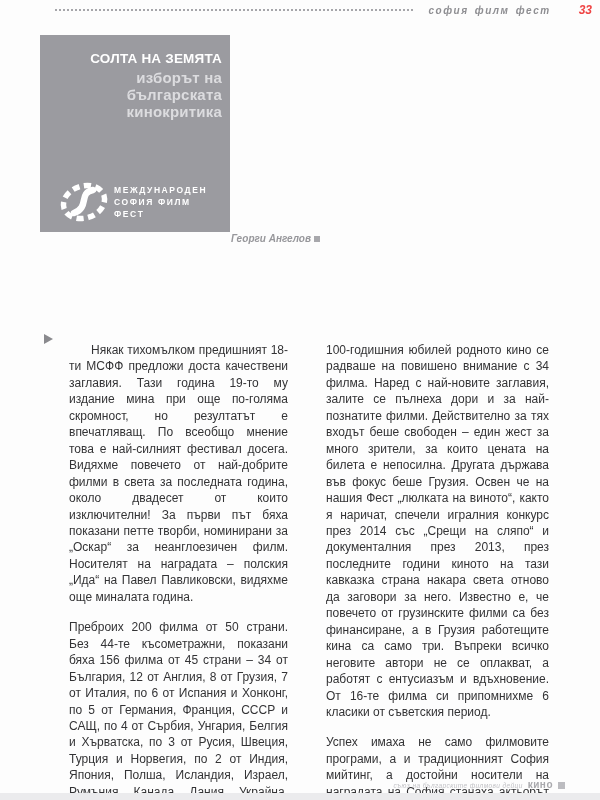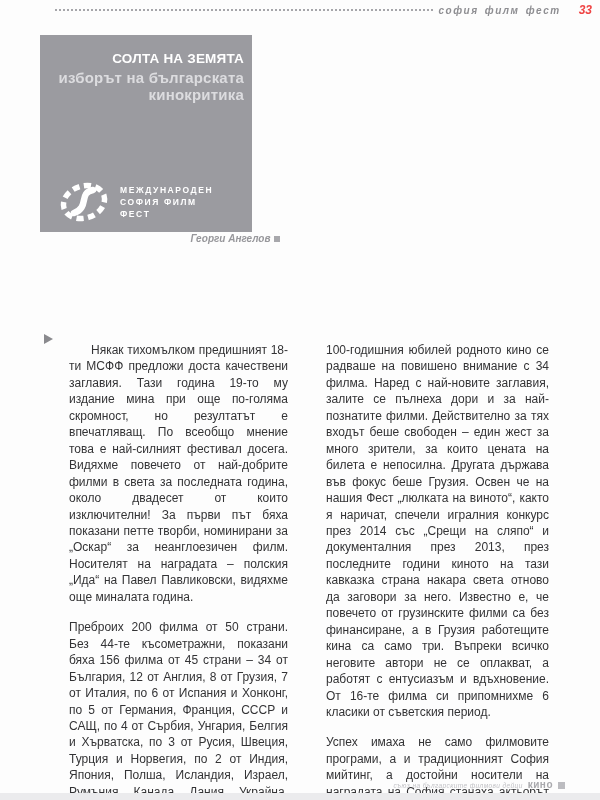--- a/index.html
+++ b/index.html
@@ -9,76 +9,76 @@
     background: #ffffff;
     position: relative;
     overflow: hidden;
     -webkit-font-smoothing: antialiased;
   }
   .page { position: absolute; inset: 0; background: #fdfdfd; }
 
   
   .runhead {
     position: absolute; left: 55px; right: 8px; top: 3px;
-    display: flex; align-items: baseline; gap: 6px;
+    display: flex; align-items: baseline; gap: 16px;
   }
   .runhead .dots {
     flex: 1; border-bottom: 2px dotted #a6a6aa;
     transform: translateY(-3px);
   }
   .runhead .section {
     font-size: 10px; font-weight: bold; font-style: italic;
     color: #8e8e92; letter-spacing: 1.5px; word-spacing: 2px;
   }
   .runhead .pagenum {
     font-size: 12px; font-weight: bold; font-style: italic;
     color: #ef4444; margin-left: 12px;
   }
 
   
   .banner {
     position: absolute; left: 40px; top: 35px;
-    width: 212px; height: 197px;
+    width: 190px; height: 197px;
     background: #9b9ba0;
   }
   .banner .b-title {
     position: absolute; top: 16px; right: 8px; left: 4px;
     text-align: right;
     color: #ffffff; font-weight: bold; font-size: 13.5px;
     letter-spacing: .2px;
   }
   .banner .b-sub {
     position: absolute; top: 34px; right: 8px; left: 2px;
     text-align: right;
     color: #dcdcdf; font-weight: bold; font-size: 15px;
     letter-spacing: .2px;
   }
   .logo {
     position: absolute; left: 18px; bottom: 8px;
-    display: flex; align-items: center; gap: 10px;
+    display: flex; align-items: center; gap: 4px;
   }
   .logo svg { display: block; }
   .logo .l-text {
     color: #ffffff; font-size: 8.5px; font-weight: bold;
     letter-spacing: 1.6px; line-height: 12px;
   }
 
   
   .masthead {
     position: absolute; left: 42px; top: 84px;
     font-size: 86px; line-height: 1; letter-spacing: -2px;
     white-space: nowrap;
   }
   .masthead .w1 { color: #8e8e93; }
   .masthead .w2 { color: #b9b9bc; }
 
   
   .byline {
     position: absolute; left: 150px; top: 233px; width: 170px;
-    text-align: center;
+    text-align: right;
     font-size: 10px; font-weight: bold; font-style: italic;
     color: #97979b;
   }
   .byline .sq {
     display: inline-block; width: 6px; height: 6px;
     background: #a8a8ac; margin-left: 3px;
   }
 
   
   .article { position: absolute; top: 328px; left: 0; right: 0; }

